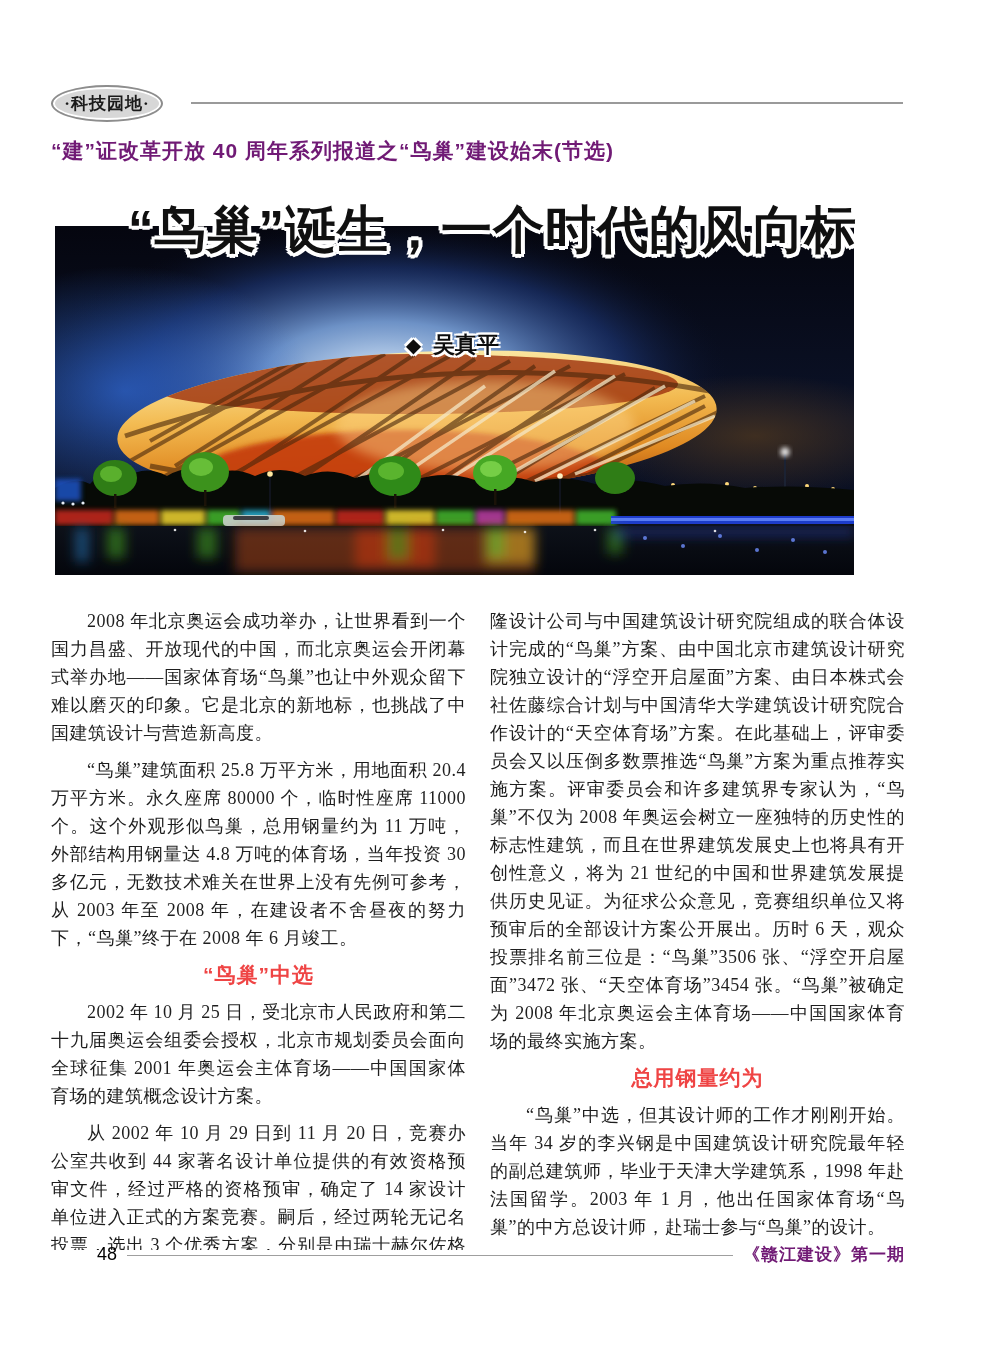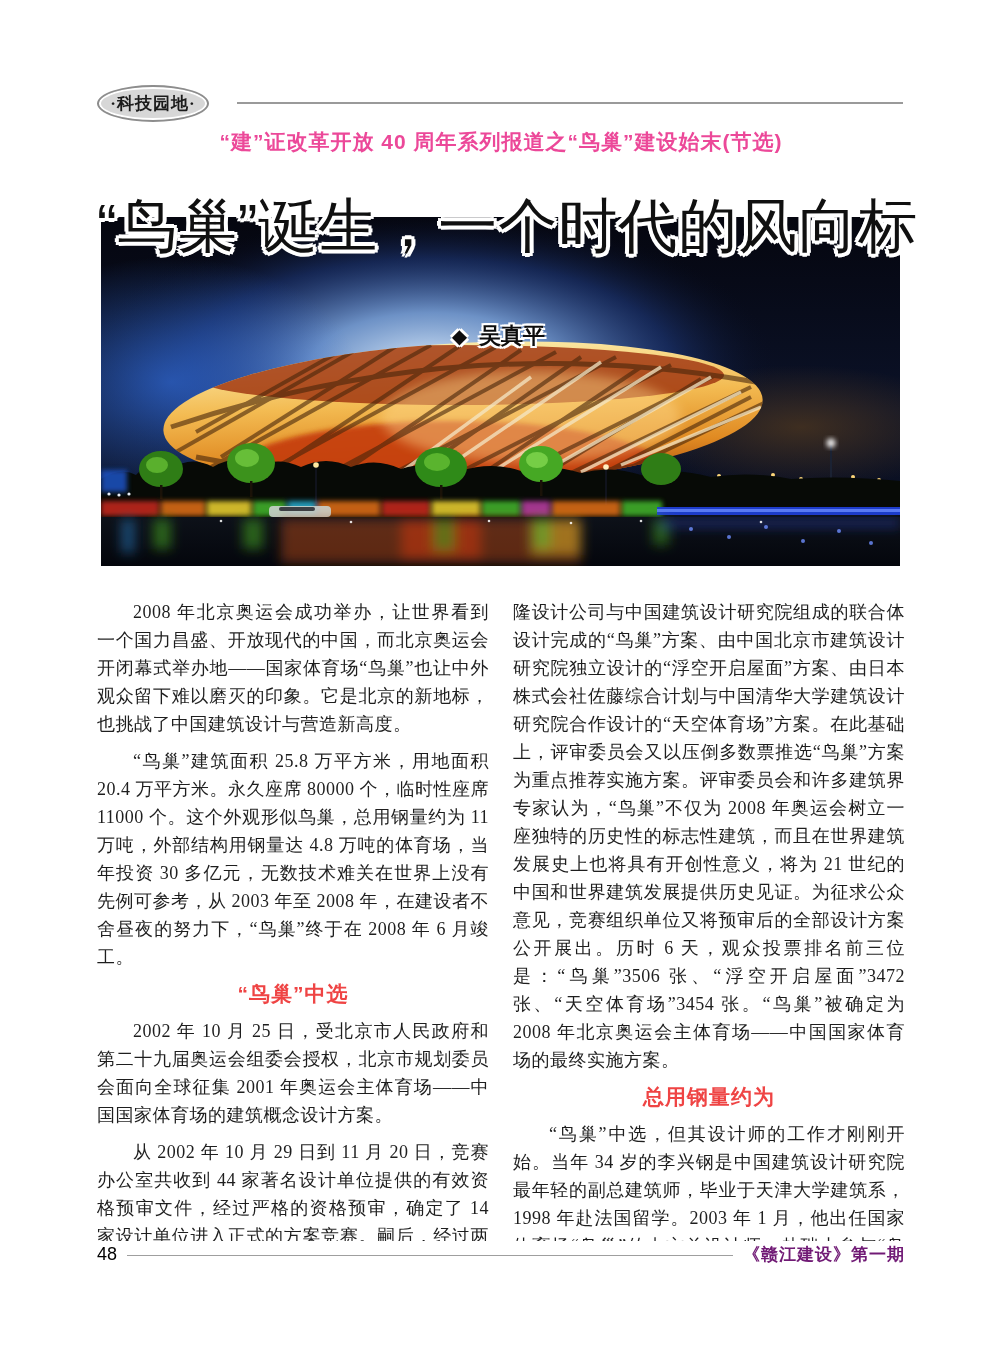--- a/index.html
+++ b/index.html
@@ -1,40 +1,40 @@
 <!DOCTYPE html>
 <html style="--text: #1e1e1e; --title: #101010; --rule: #9a9a9a; --badge-bg: #d7d7d7; --badge-border: #8d8d8d; --stadium-gold: #f2b64b; --night-sky: #0a1026;"><head>
 <meta charset="utf-8">
 <style>
   :root{
     --text:#1e1e1e; --title:#101010; --rule:#9a9a9a; --badge-bg:#d7d7d7; --badge-border:#8d8d8d;
   }
   *{margin:0;padding:0;box-sizing:border-box;}
   html,body{background:#ffffff;}
   body{font-family:"Liberation Serif","DejaVu Serif",serif;color:var(--text);}
-  .page{position:relative;width:1000px;height:1347px;background:#fff;padding:84px 95px 0 97px;overflow:hidden;}
+  .page{position:relative;width:1000px;height:1347px;background:#fff;padding:84px 95px 0 51px;overflow:hidden;}
 
   
   .masthead{display:flex;align-items:center;height:38px;}
   .badge{flex:0 0 auto;width:112px;height:37px;border:2px solid var(--badge-border);
          background:var(--badge-bg);border-radius:50%;display:flex;align-items:center;justify-content:center;
          box-shadow:0 0 0 2px #fff inset;}
   .badge span{font-size:17px;font-weight:bold;color:#1a1a1a;letter-spacing:1px;
          font-family:"Liberation Serif","DejaVu Serif",serif;}
   .masthead .rule{flex:1;border-top:2px solid var(--rule);margin-left:28px;margin-right:2px;}
 
   
-  .series-title{margin-top:6px;text-align:center;font-family:"Liberation Sans","DejaVu Sans",sans-serif;
-         font-weight:bold;font-size:21px;color:#ec4899;letter-spacing:1px;}
+  .series-title{margin-top:15px;font-family:"Liberation Sans","DejaVu Sans",sans-serif;
+         font-weight:bold;font-size:21px;color:#701a75;letter-spacing:1px;}
 
   
   .hero{position:relative;margin-top:61px;width:806px;}
   .hero svg{display:block;margin-left:4px;}
-  .main-title{position:absolute;top:-30px;left:0;right:0;text-align:left;z-index:3;
-         font-family:"Liberation Sans","DejaVu Sans",sans-serif;font-weight:400;font-size:59px;
+  .main-title{position:absolute;top:-30px;left:0;right:0;text-align:right;z-index:3;
+         font-family:"Liberation Sans","DejaVu Sans",sans-serif;font-weight:700;font-size:51px;
          color:var(--title);letter-spacing:1px;white-space:nowrap;
          text-shadow:-3px -3px 0 #fff,3px -3px 0 #fff,-3px 3px 0 #fff,3px 3px 0 #fff,
                      0 -4px 0 #fff,0 4px 0 #fff,-4px 0 0 #fff,4px 0 0 #fff;}
   .author{position:absolute;top:104px;left:44%;z-index:3;display:flex;align-items:center;gap:12px;
          font-family:"Liberation Serif","DejaVu Serif",serif;font-weight:bold;font-size:22px;color:#0d0d0d;
          text-shadow:-2px -2px 0 #fff,2px -2px 0 #fff,-2px 2px 0 #fff,2px 2px 0 #fff,0 2px 0 #fff,0 -2px 0 #fff;}
   .author .diamond{font-size:20px;}
 
   
   .columns{display:flex;gap:24px;margin-top:23px;height:652px;overflow:hidden;}

